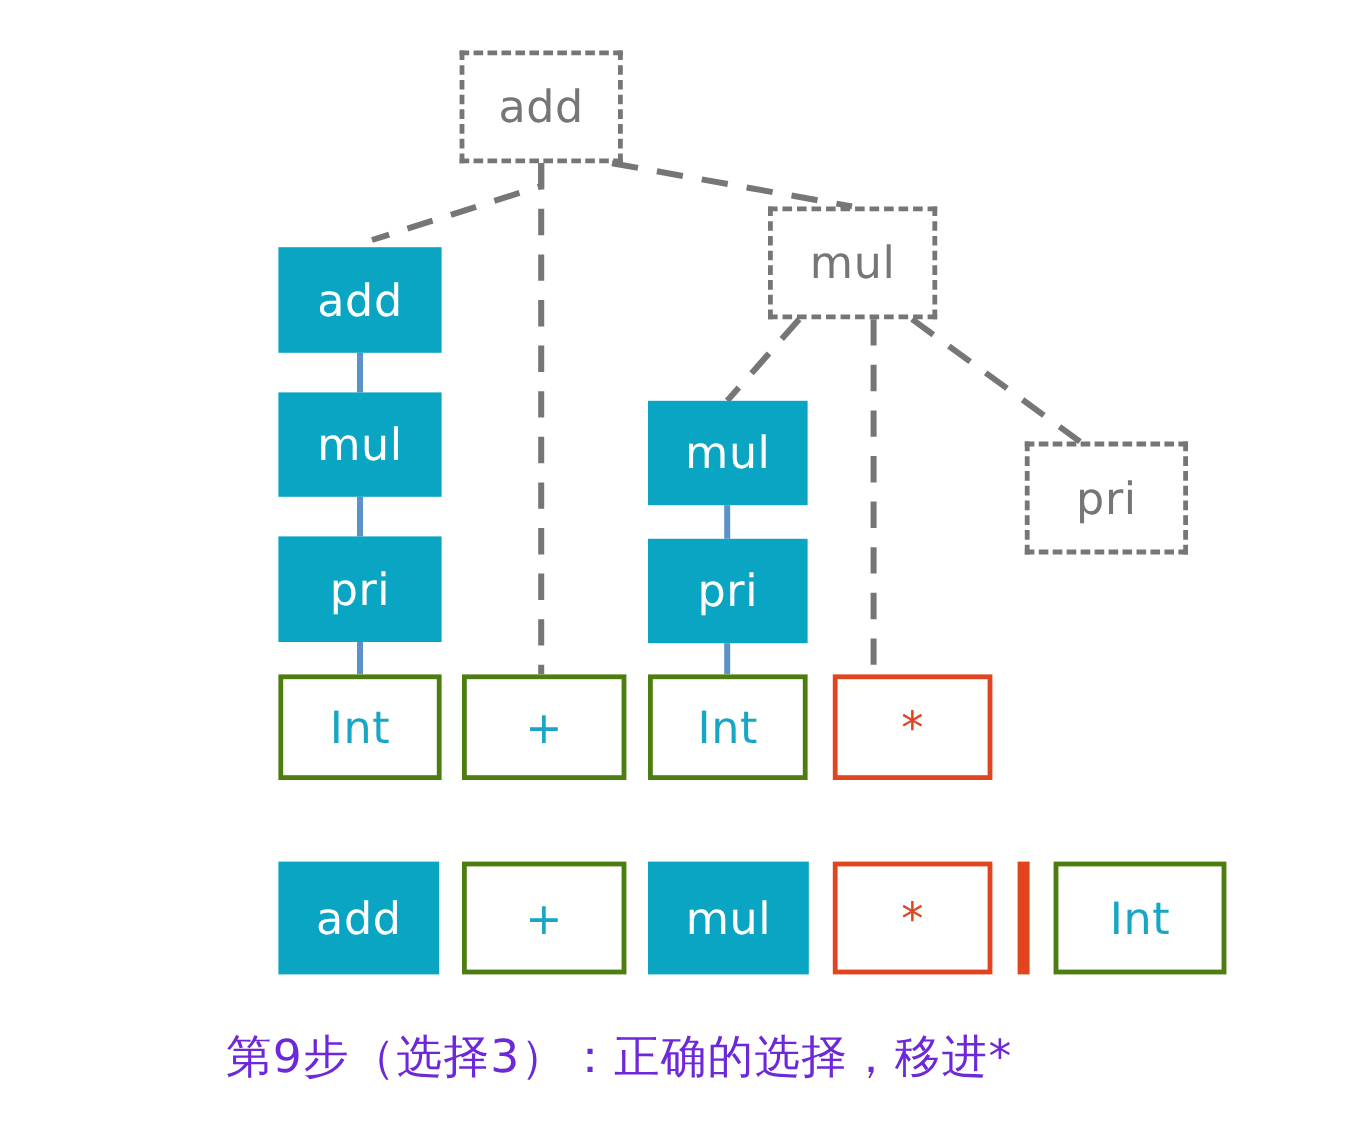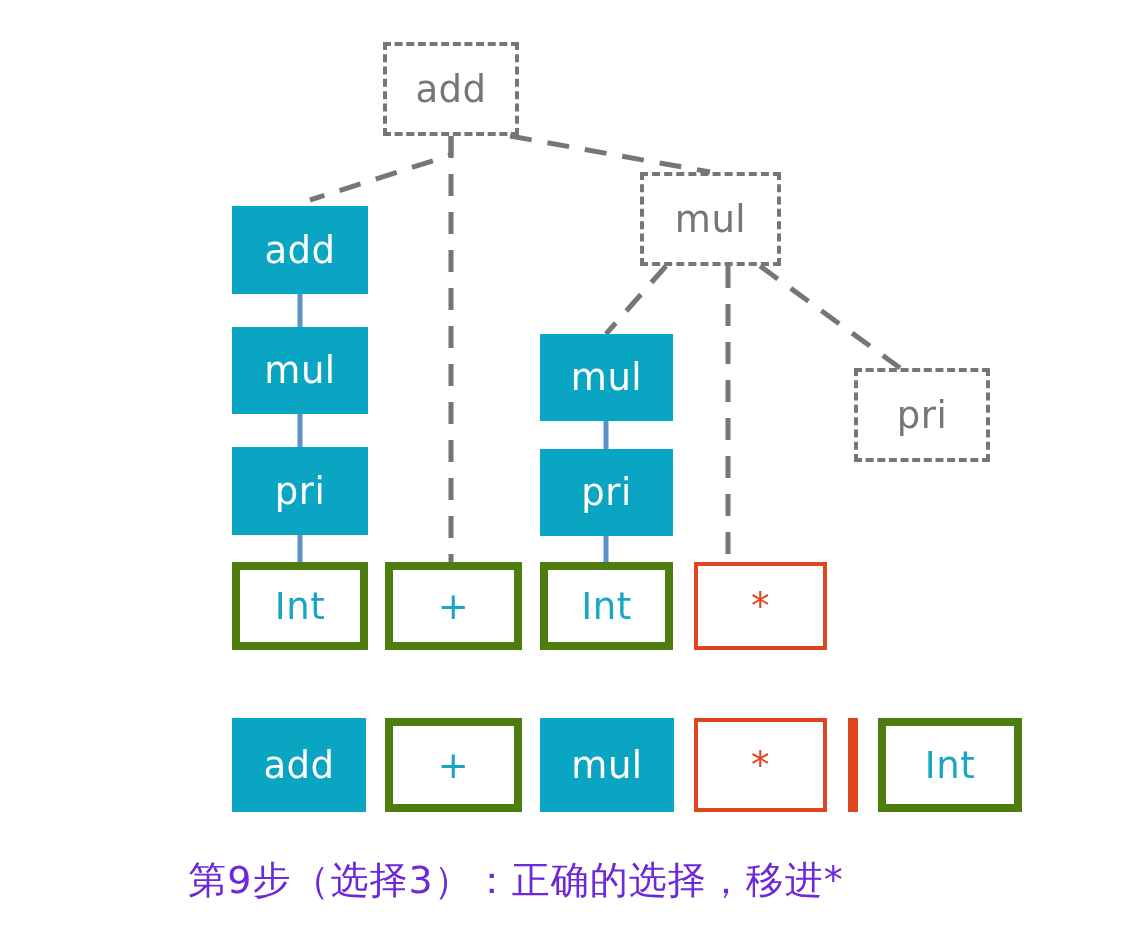--- a/index.html
+++ b/index.html
@@ -43,21 +43,21 @@
     background: #0BA5C4;
     color: #ffffff;
     border: none;
     font-size: 37px;
     font-weight: 400;
   }
   
   .node.outline {
     background: #ffffff;
     color: #18A6C4;
-    border: 8px solid #4d7c0f;
+    border: 4px solid #4d7c0f;
     font-size: 37px;
     font-weight: 400;
   }
   
   .node.outline-red {
     background: #ffffff;
     color: #E0451F;
     border: 4px solid #E0451F;
     font-size: 37px;
     font-weight: 400;

